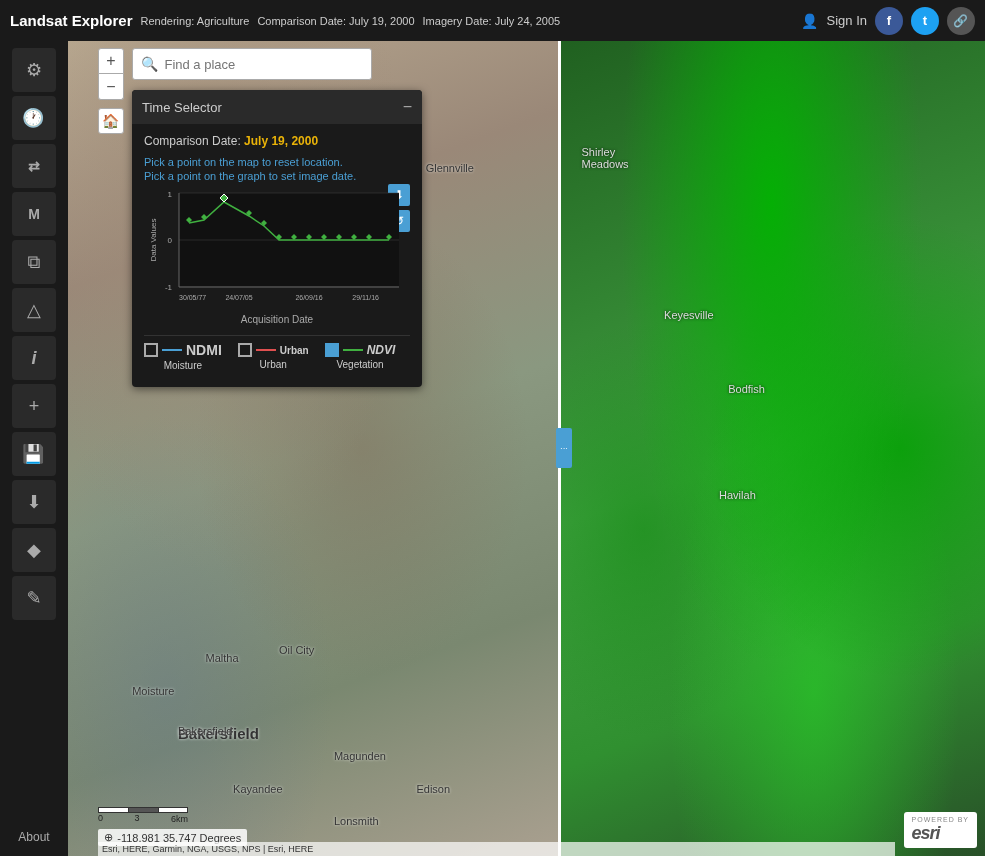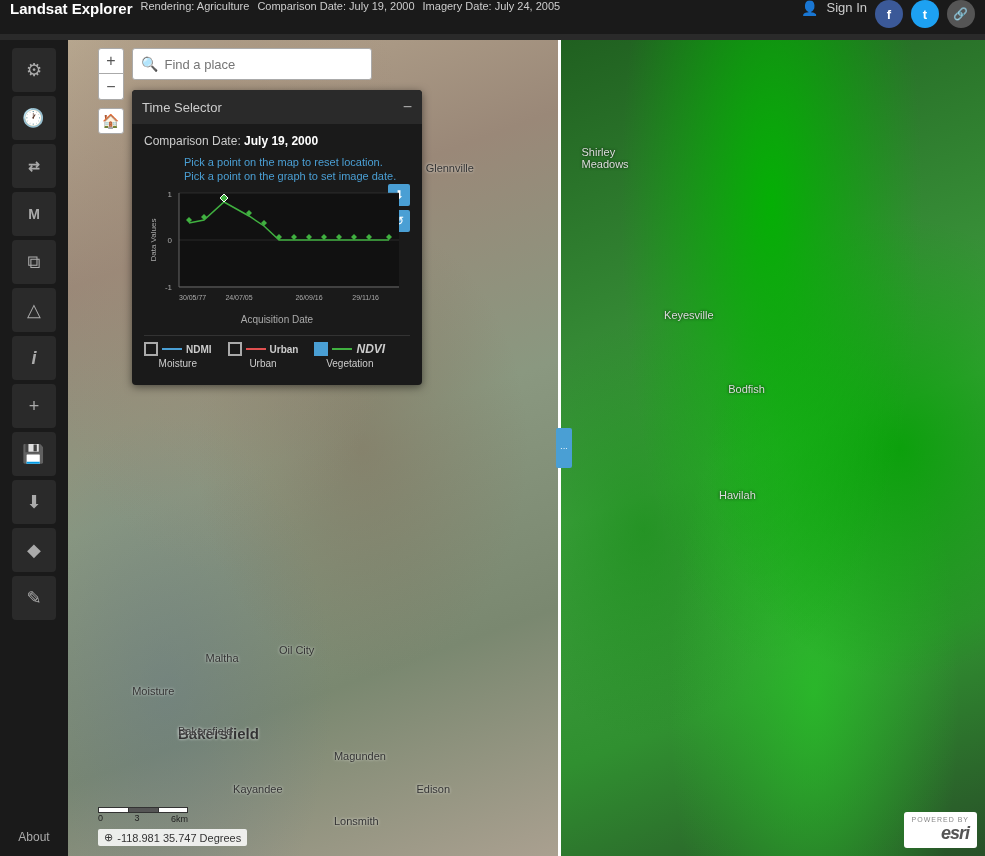--- a/index.html
+++ b/index.html
@@ -1,21 +1,21 @@
 <!DOCTYPE html>
 <html><head>
   <meta charset="utf-8">
   <style>
     * { margin: 0; padding: 0; box-sizing: border-box; }
     body { width: 985px; height: 856px; overflow: hidden; font-family: Arial, sans-serif; background: #2a2a2a; }
 
     
     #header {
-      position: absolute; top: 0; left: 0; right: 0; height: 34px;
-      background: #1a1a1a; display: flex; align-items: flex-start; z-index: 100;
+      position: absolute; top: 0; left: 0; right: 0; height: 41px;
+      background: #1a1a1a; display: flex; align-items: center; z-index: 100;
       padding: 0 10px; gap: 8px;
     }
     #header .spacer { flex: 1; }
     #header .social-btn {
       width: 28px; height: 28px; border-radius: 50%; display: flex; align-items: center;
       justify-content: center; color: #fff; font-weight: bold; font-size: 13px; cursor: pointer;
     }
     .fb-btn { background: #3b5998; }
     .tw-btn { background: #1da1f2; }
     .link-btn { background: #555; }
@@ -142,22 +142,22 @@
     #time-selector-header {
       background: #2a2a2a; padding: 8px 10px; display: flex; align-items: center;
       justify-content: space-between; border-radius: 4px 4px 0 0;
     }
     #time-selector-header span { color: #ccc; font-size: 13px; }
     #time-selector-close {
       color: #aaa; cursor: pointer; font-size: 16px; background: none; border: none;
     }
     #time-selector-body { padding: 10px 12px; }
     .ts-date-line { color: #ccc; font-size: 12px; margin-bottom: 2px; }
-    .ts-date-line strong { color: #ffffff; }
-    .ts-links { margin-top: 8px; margin-bottom: 2px; margin-left: 40px; }
+    .ts-date-line strong { color: #eab308; }
+    .ts-links { margin-top: 8px; margin-bottom: 2px; }
     .ts-link { color: #4a9fd4; font-size: 11px; text-decoration: none; display: block; margin-bottom: 2px; cursor: pointer; }
     .ts-actions { position: absolute; right: 12px; top: 60px; display: flex; flex-direction: column; gap: 4px; }
     .ts-action-btn {
       width: 22px; height: 22px; background: #4a9fd4; border: none; border-radius: 2px;
       cursor: pointer; display: flex; align-items: center; justify-content: center; color: #fff; font-size: 12px;
     }
 
     
     #chart-container {
       margin-top: 6px; position: relative;
@@ -197,21 +197,21 @@
     #attribution {
       position: absolute; bottom: 0; right: 0; z-index: 20;
       background: rgba(255,255,255,0.8); padding: 2px 6px;
       font-size: 10px; color: #333;
     }
 
     
     #esri-logo {
       position: absolute; bottom: 8px; right: 8px; z-index: 25;
       background: #fff; border-radius: 3px; padding: 4px 8px;
-      display: flex; flex-direction: column; align-items: flex-end;
+      display: flex; flex-direction: column; align-items: flex-start;
     }
     .esri-powered { font-size: 7px; color: #888; letter-spacing: 1px; }
     .esri-text { font-size: 18px; font-weight: bold; color: #555; letter-spacing: -1px; font-style: italic; }
   </style>
 </head>
 <body>
 
 <div id="header">
   <span style="font-size:15px; font-weight:bold; color:#fff;">Landsat Explorer</span>
   <span style="color:#ccc; font-size:11px;">Rendering: Agriculture</span>
@@ -341,21 +341,21 @@
         </svg>
         <div style="text-align:center; color:#aaa; font-size:10px; margin-top:2px;">Acquisition Date</div>
       </div>
 
       <div id="legend">
 
         <div class="legend-item">
           <div class="legend-row">
             <div class="legend-box" style="cursor:pointer;"></div>
             <div class="legend-line" style="background:#4a9fd4;"></div>
-            <span style="color:#ccc; font-size:10px; font-weight:bold;">NDMI</span>
+            <span style="color:#ccc; font-size:14px; font-weight:bold;">NDMI</span>
           </div>
           <span class="legend-label">Moisture</span>
         </div>
 
         <div class="legend-item">
           <div class="legend-row">
             <div class="legend-box" style="cursor:pointer;"></div>
             <div class="legend-line" style="background:#e05050;"></div>
             <span style="color:#ccc; font-size:10px; font-weight:bold;">Urban</span>
           </div>
@@ -387,19 +387,20 @@
         <span class="scale-num scale-unit">6km</span>
       </div>
     </div>
   </div>
 
   <div id="coords-bar">
     <span>⊕</span>
     <span>-118.981 35.747 Degrees</span>
   </div>
 
+  <div id="attribution" style="position:absolute; bottom:0; left:30px; right:90px; background:rgba(255,255,255,0.7); padding:2px 4px; font-size:9px; color:#333;">Esri, HERE, Garmin, NGA, USGS, NPS | Esri, HERE</div>
 
   <div id="esri-logo">
     <span class="esri-powered">POWERED BY</span>
     <span class="esri-text">esri</span>
   </div>
 
 </div>
 
 </body></html>

